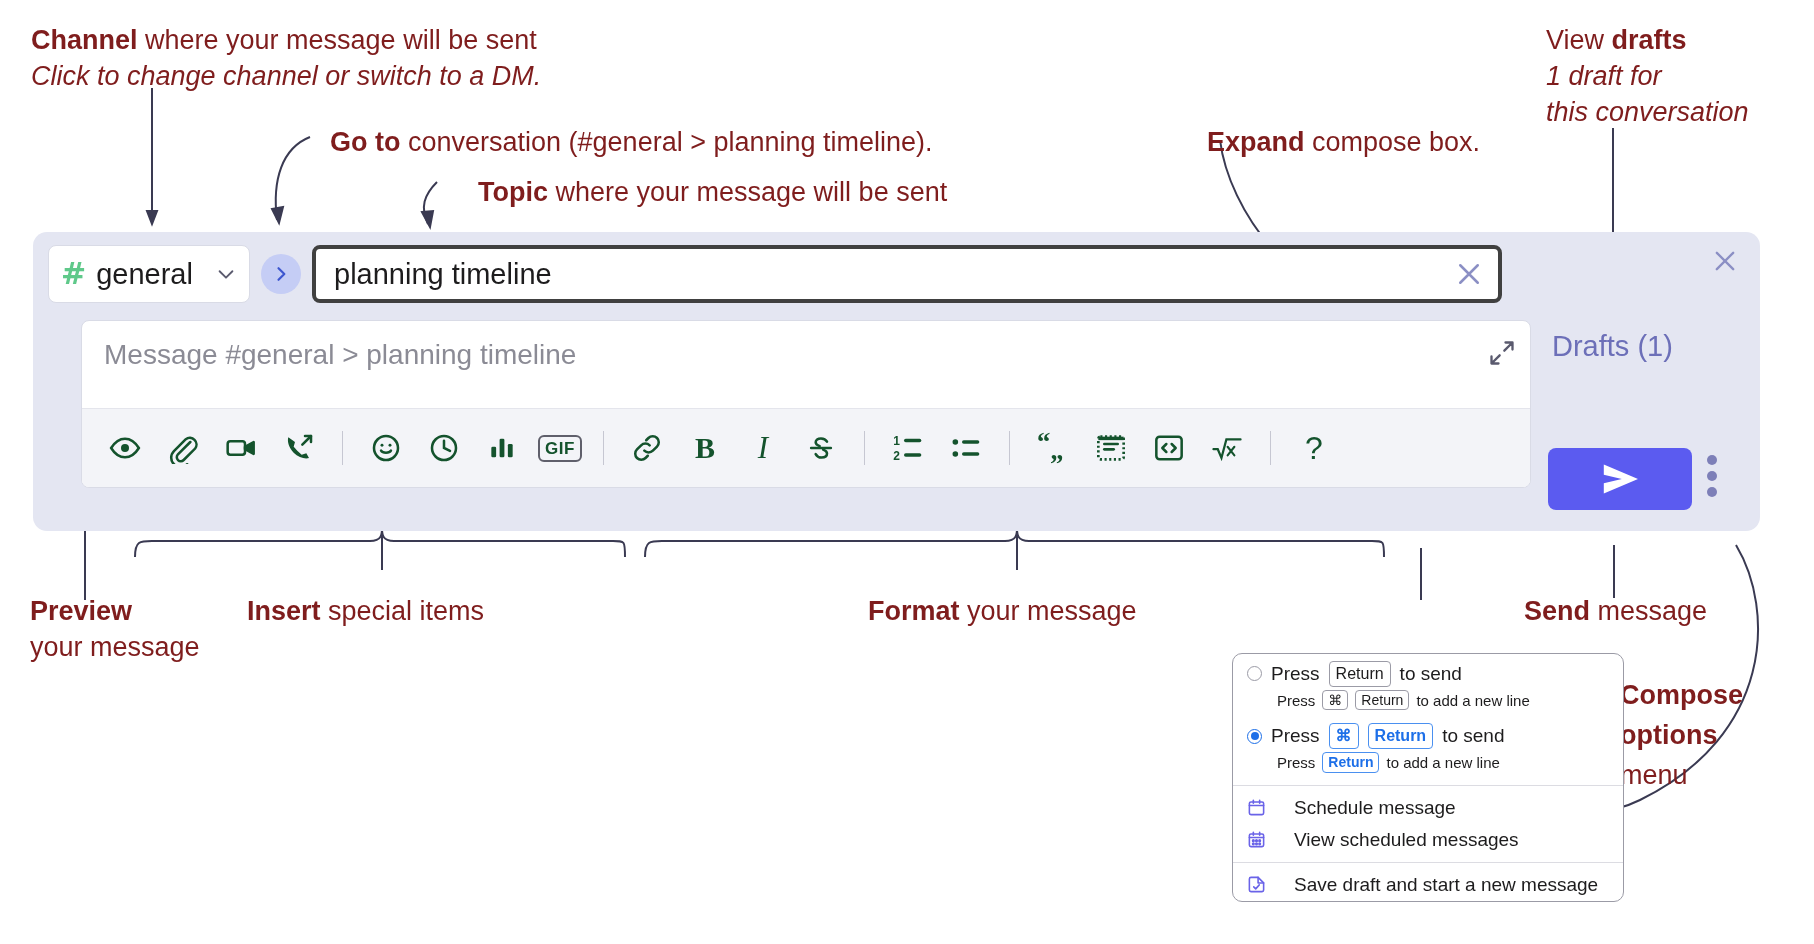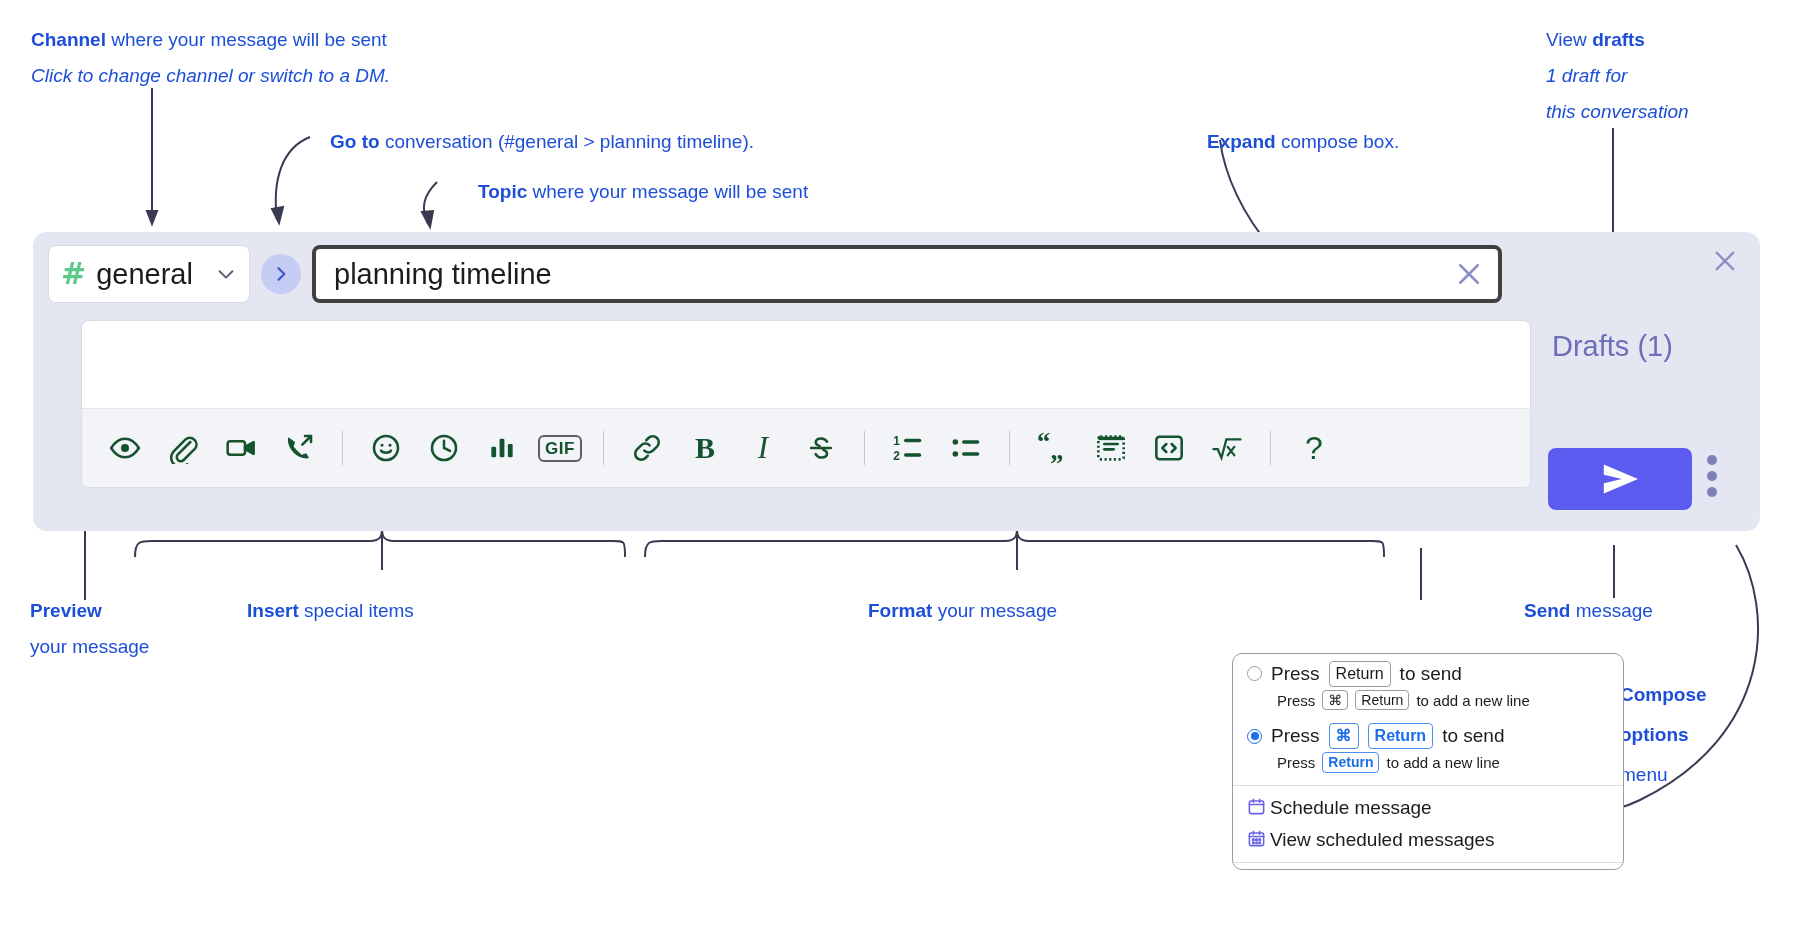--- a/index.html
+++ b/index.html
@@ -11,22 +11,22 @@
     color: #2b2b3d;
     position: relative;
     overflow: hidden;
   }
   .stage { position:absolute; inset:0; }
 
   
   .anno {
     position: absolute;
     font-family: "Liberation Sans", sans-serif;
-    color: #1d4ed8;
-    font-size: 19px;
+    color: #7f1d1d;
+    font-size: 27px;
     line-height: 36px;
     white-space: nowrap;
   }
   .anno b { font-weight: 700; }
   .anno .it { font-style: italic; }
 
   
   svg.lines { position:absolute; left:0; top:0; width:1814px; height:944px; pointer-events:none; }
 
   
@@ -190,21 +190,21 @@
   .radio.on::after { content:""; width:8px; height:8px; border-radius:50%; background:#1d6fe8; }
   .key {
     border: 1.3px solid #9b9ba6; border-radius:4px;
     padding: 1px 6px; font-size: 16px; line-height:1.35;
     background:#fff; display:inline-block;
   }
   .key.sm { font-size: 14px; padding: 0px 5px; }
   .key.blue { border-color:#4a90f0; color:#1d6fe8; font-weight:700; }
   .menu-div { height:1px; background:#dcdce2; margin: 6px 0; }
   .menu-item {
-    display:flex; gap:4px;
+    display:flex; align-items:center; gap:28px;
     padding: 5px 14px; font-size: 19px; cursor:pointer;
   }
   .menu-item svg { width: 19px; height: 19px; color:#6a63e8; flex:none; }
 </style>
 </head>
 <body>
 
 <div class="stage">
 
   <svg class="lines" viewBox="0 0 1814 944">
@@ -321,20 +321,29 @@
         <span class="topic-value">planning timeline</span>
         <span class="topic-clear">
           <svg viewBox="0 0 24 24" fill="none" stroke="currentColor" stroke-width="2" stroke-linecap="round">
               <path d="M5 5 L19 19 M19 5 L5 19"></path>
             </svg>
         </span>
       </div>
     </div>
 
     <div class="message-box">
+      <div class="msg-input">
+        <span>Message #general &gt; planning timeline</span>
+        <span class="expand-btn">
+          <svg viewBox="0 0 24 24" fill="none" stroke="currentColor" stroke-width="2" stroke-linecap="round" stroke-linejoin="round">
+            <path d="M21 3 L14 10 M21 3 L15 3 M21 3 L21 9"></path>
+            <path d="M3 21 L10 14 M3 21 L9 21 M3 21 L3 15"></path>
+          </svg>
+        </span>
+      </div>
 
       <div class="toolbar">
 
         <div class="tb-btn">
           <svg viewBox="0 0 24 24" fill="none" stroke="currentColor" stroke-width="1.9">
             <path d="M1.6 12 C5 6.5 9 5 12 5 C15 5 19 6.5 22.4 12 C19 17.5 15 19 12 19 C9 19 5 17.5 1.6 12Z"></path>
             <circle cx="12" cy="12" r="3" fill="currentColor" stroke="none"></circle>
           </svg>
         </div>
 
@@ -543,16 +552,24 @@
           <circle cx="16" cy="13.5" r="1" fill="currentColor"></circle>
         <circle cx="8" cy="17.5" r="1" fill="currentColor"></circle>
           <circle cx="12" cy="17.5" r="1" fill="currentColor"></circle>
           <circle cx="16" cy="17.5" r="1" fill="currentColor"></circle>
       </svg>
       <span>View scheduled messages</span>
     </div>
 
     <div class="menu-div"></div>
 
+    <div class="menu-item">
+      <svg viewBox="0 0 24 24" fill="none" stroke="currentColor" stroke-width="2" stroke-linecap="round" stroke-linejoin="round">
+        <path d="M14 3 L5 3 a2 2 0 0 0-2 2 L3 19 a2 2 0 0 0 2 2 l14 0 a2 2 0 0 0 2-2 L21 10 Z"></path>
+        <path d="M14 3 L14 10 L21 10"></path>
+        <path d="M8.5 15 L11 17.5 L15.5 12.5"></path>
+      </svg>
+      <span>Save draft and start a new message</span>
+    </div>
 
   </div>
 
 </div>
 
 </body></html>

